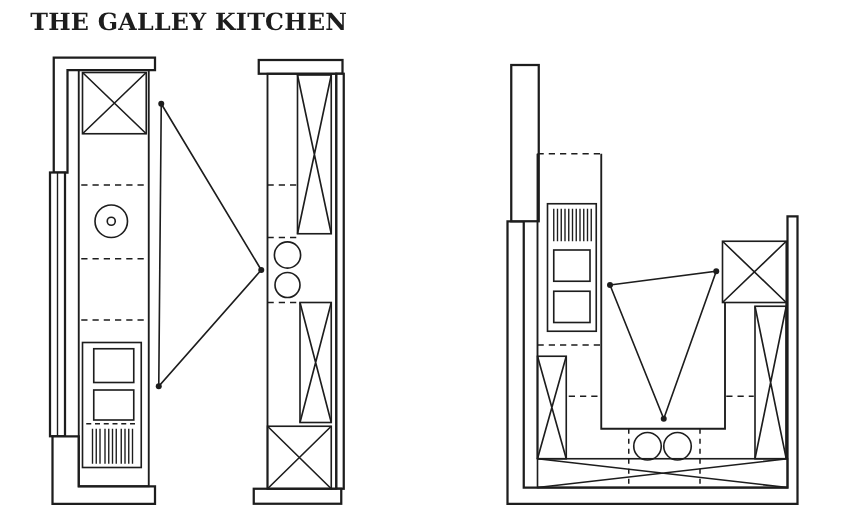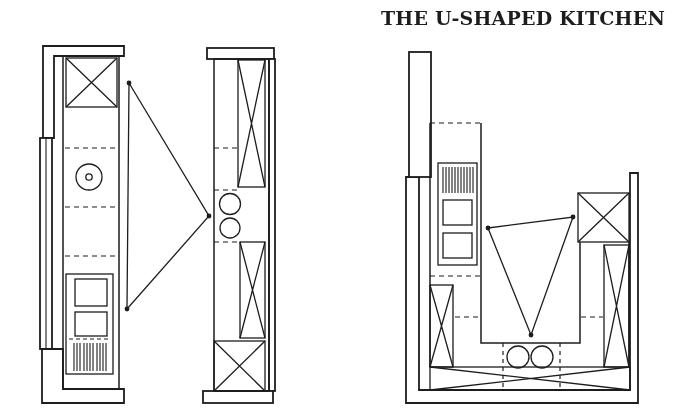--- a/index.html
+++ b/index.html
@@ -23,22 +23,22 @@
   }
   .title-galley { left: 151px; }
   .title-ushaped { left: 523px; }
   svg { position: absolute; left: 0; top: 0; }
 </style>
 </head>
 <body>
 
 <div class="figure">
 
+  <div class="plan-title title-galley">THE GALLEY KITCHEN</div>
 
-  <div class="plan-title title-ushaped">THE U-SHAPED KITCHEN</div>
 
   <svg width="690" height="411" viewBox="0 0 690 411">
 
     <g stroke="#1d1d1d" fill="none" stroke-width="1.4">
 
       <g stroke-width="1.8">
         <path fill="#ffffff" d="M43,138 V46 H124 V56 H54 V138 Z"></path>
         <rect fill="#ffffff" x="40" y="138" width="12" height="211"></rect>
         <line x1="46" y1="138" x2="46" y2="349" stroke-width="1.1"></line>
         <path fill="#ffffff" d="M42,349 H63 V389 H124 V403 H42 Z"></path>

